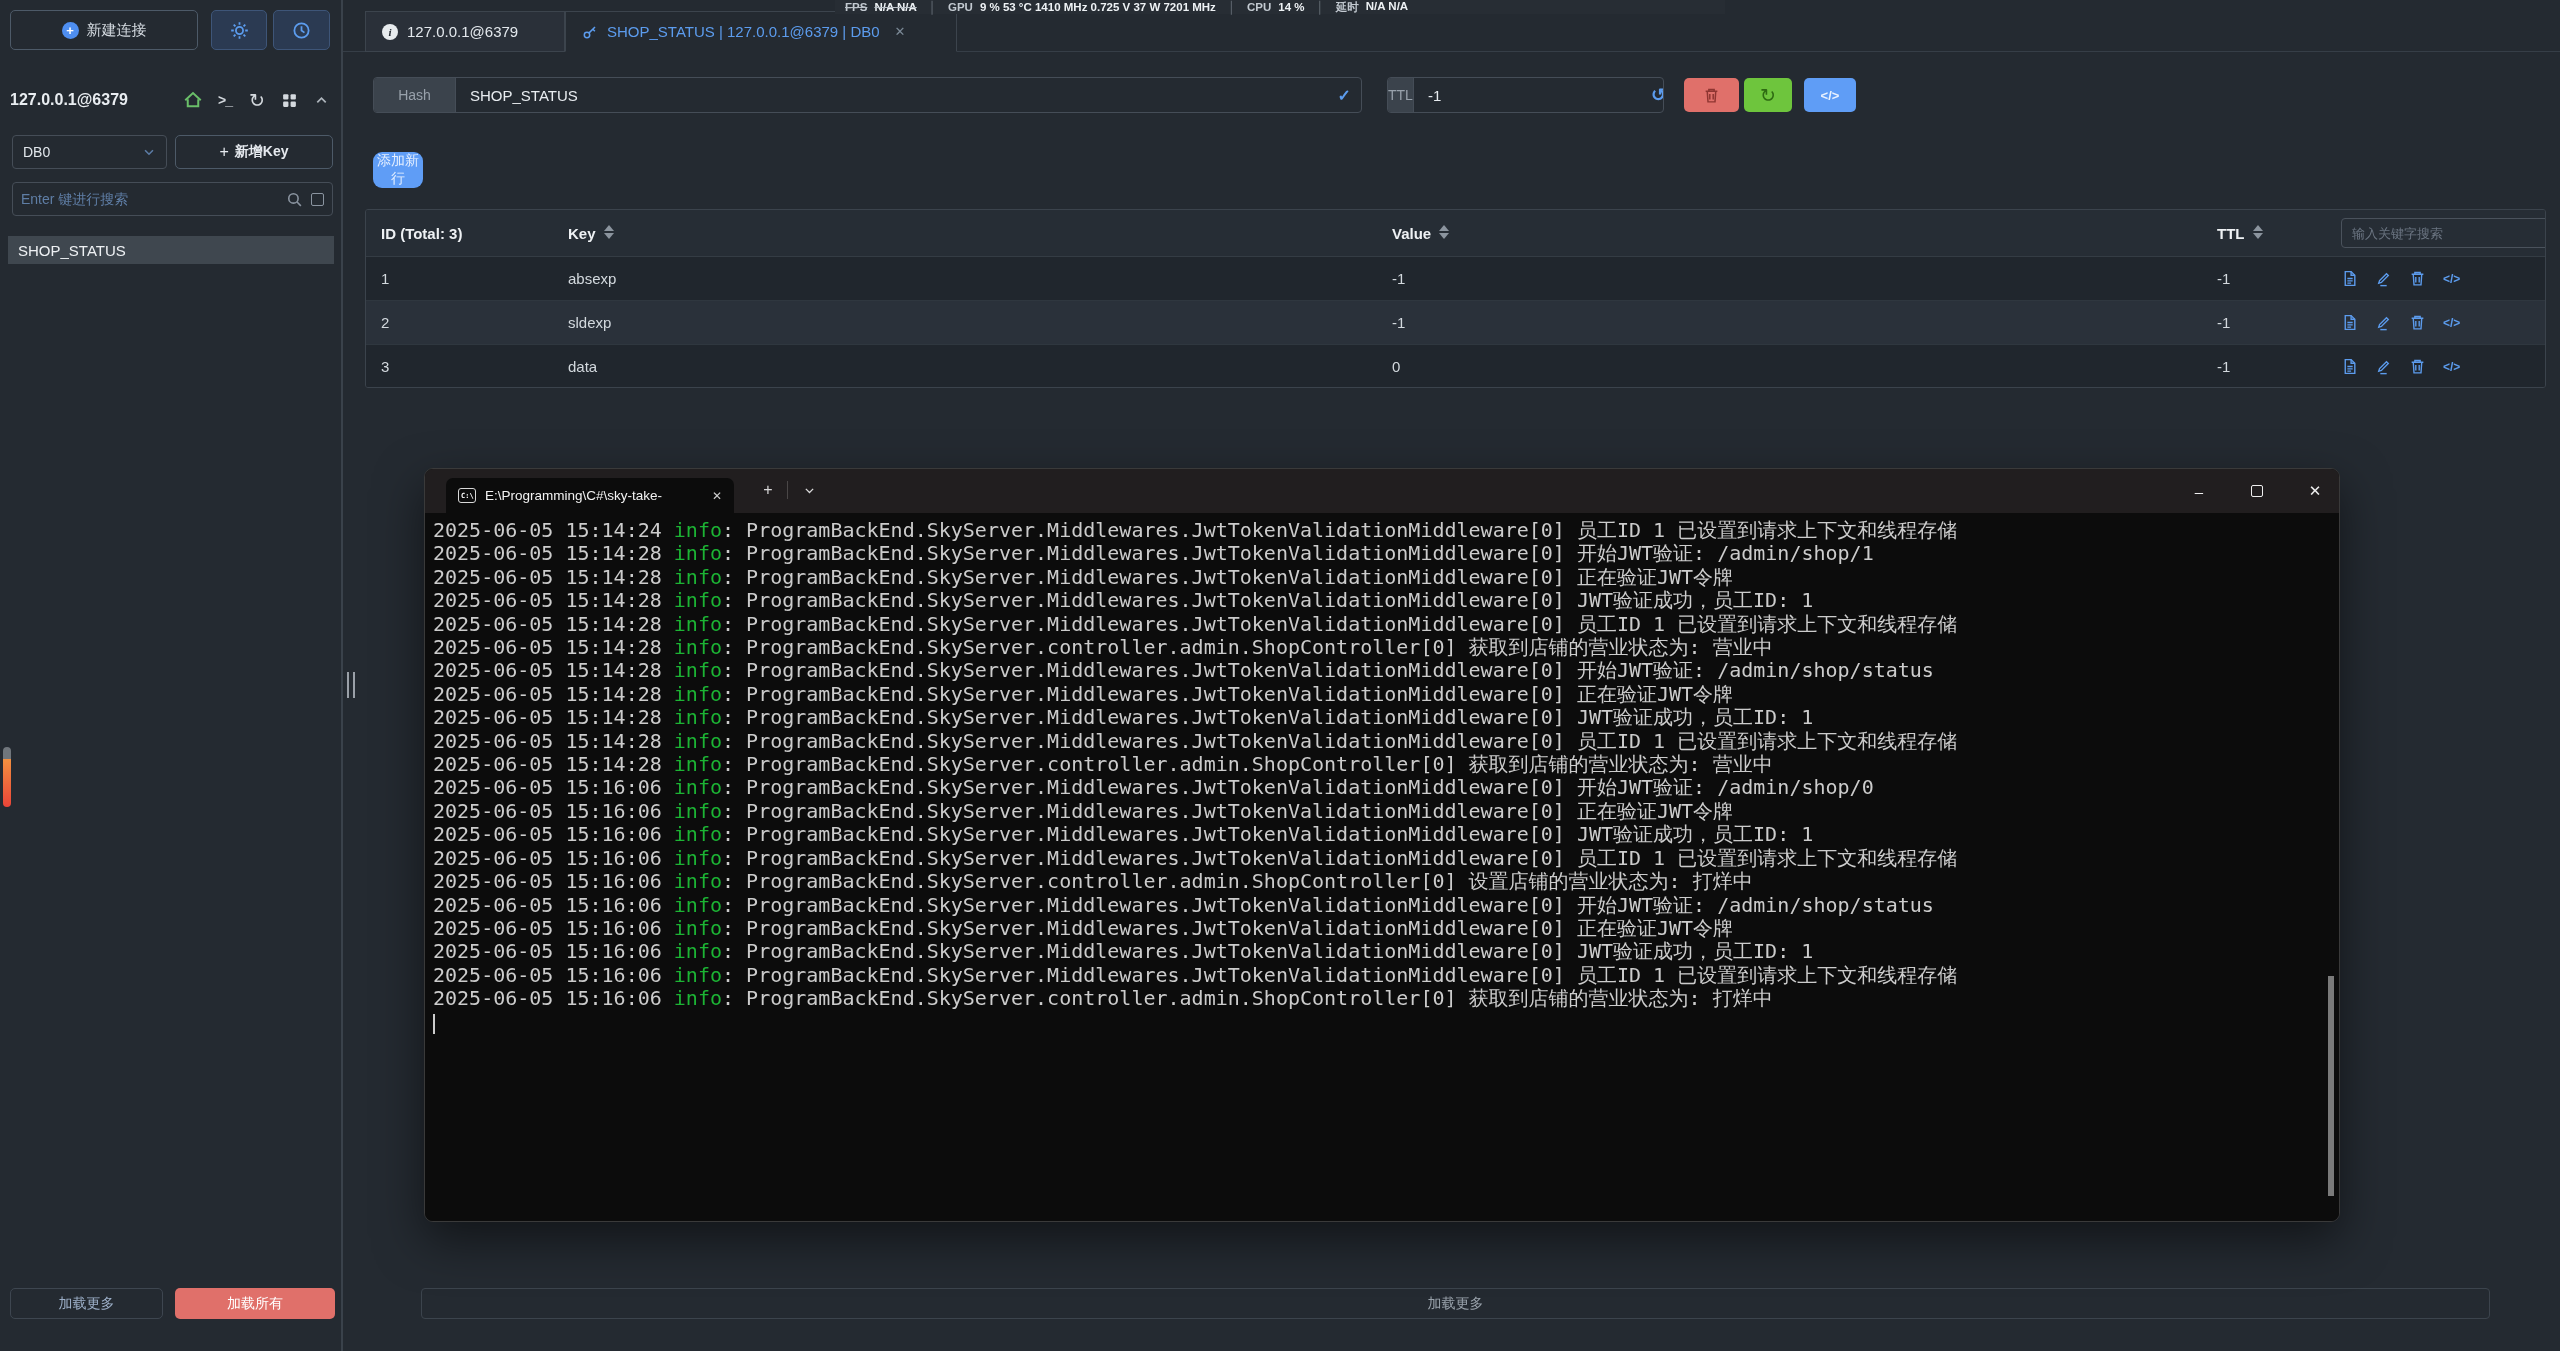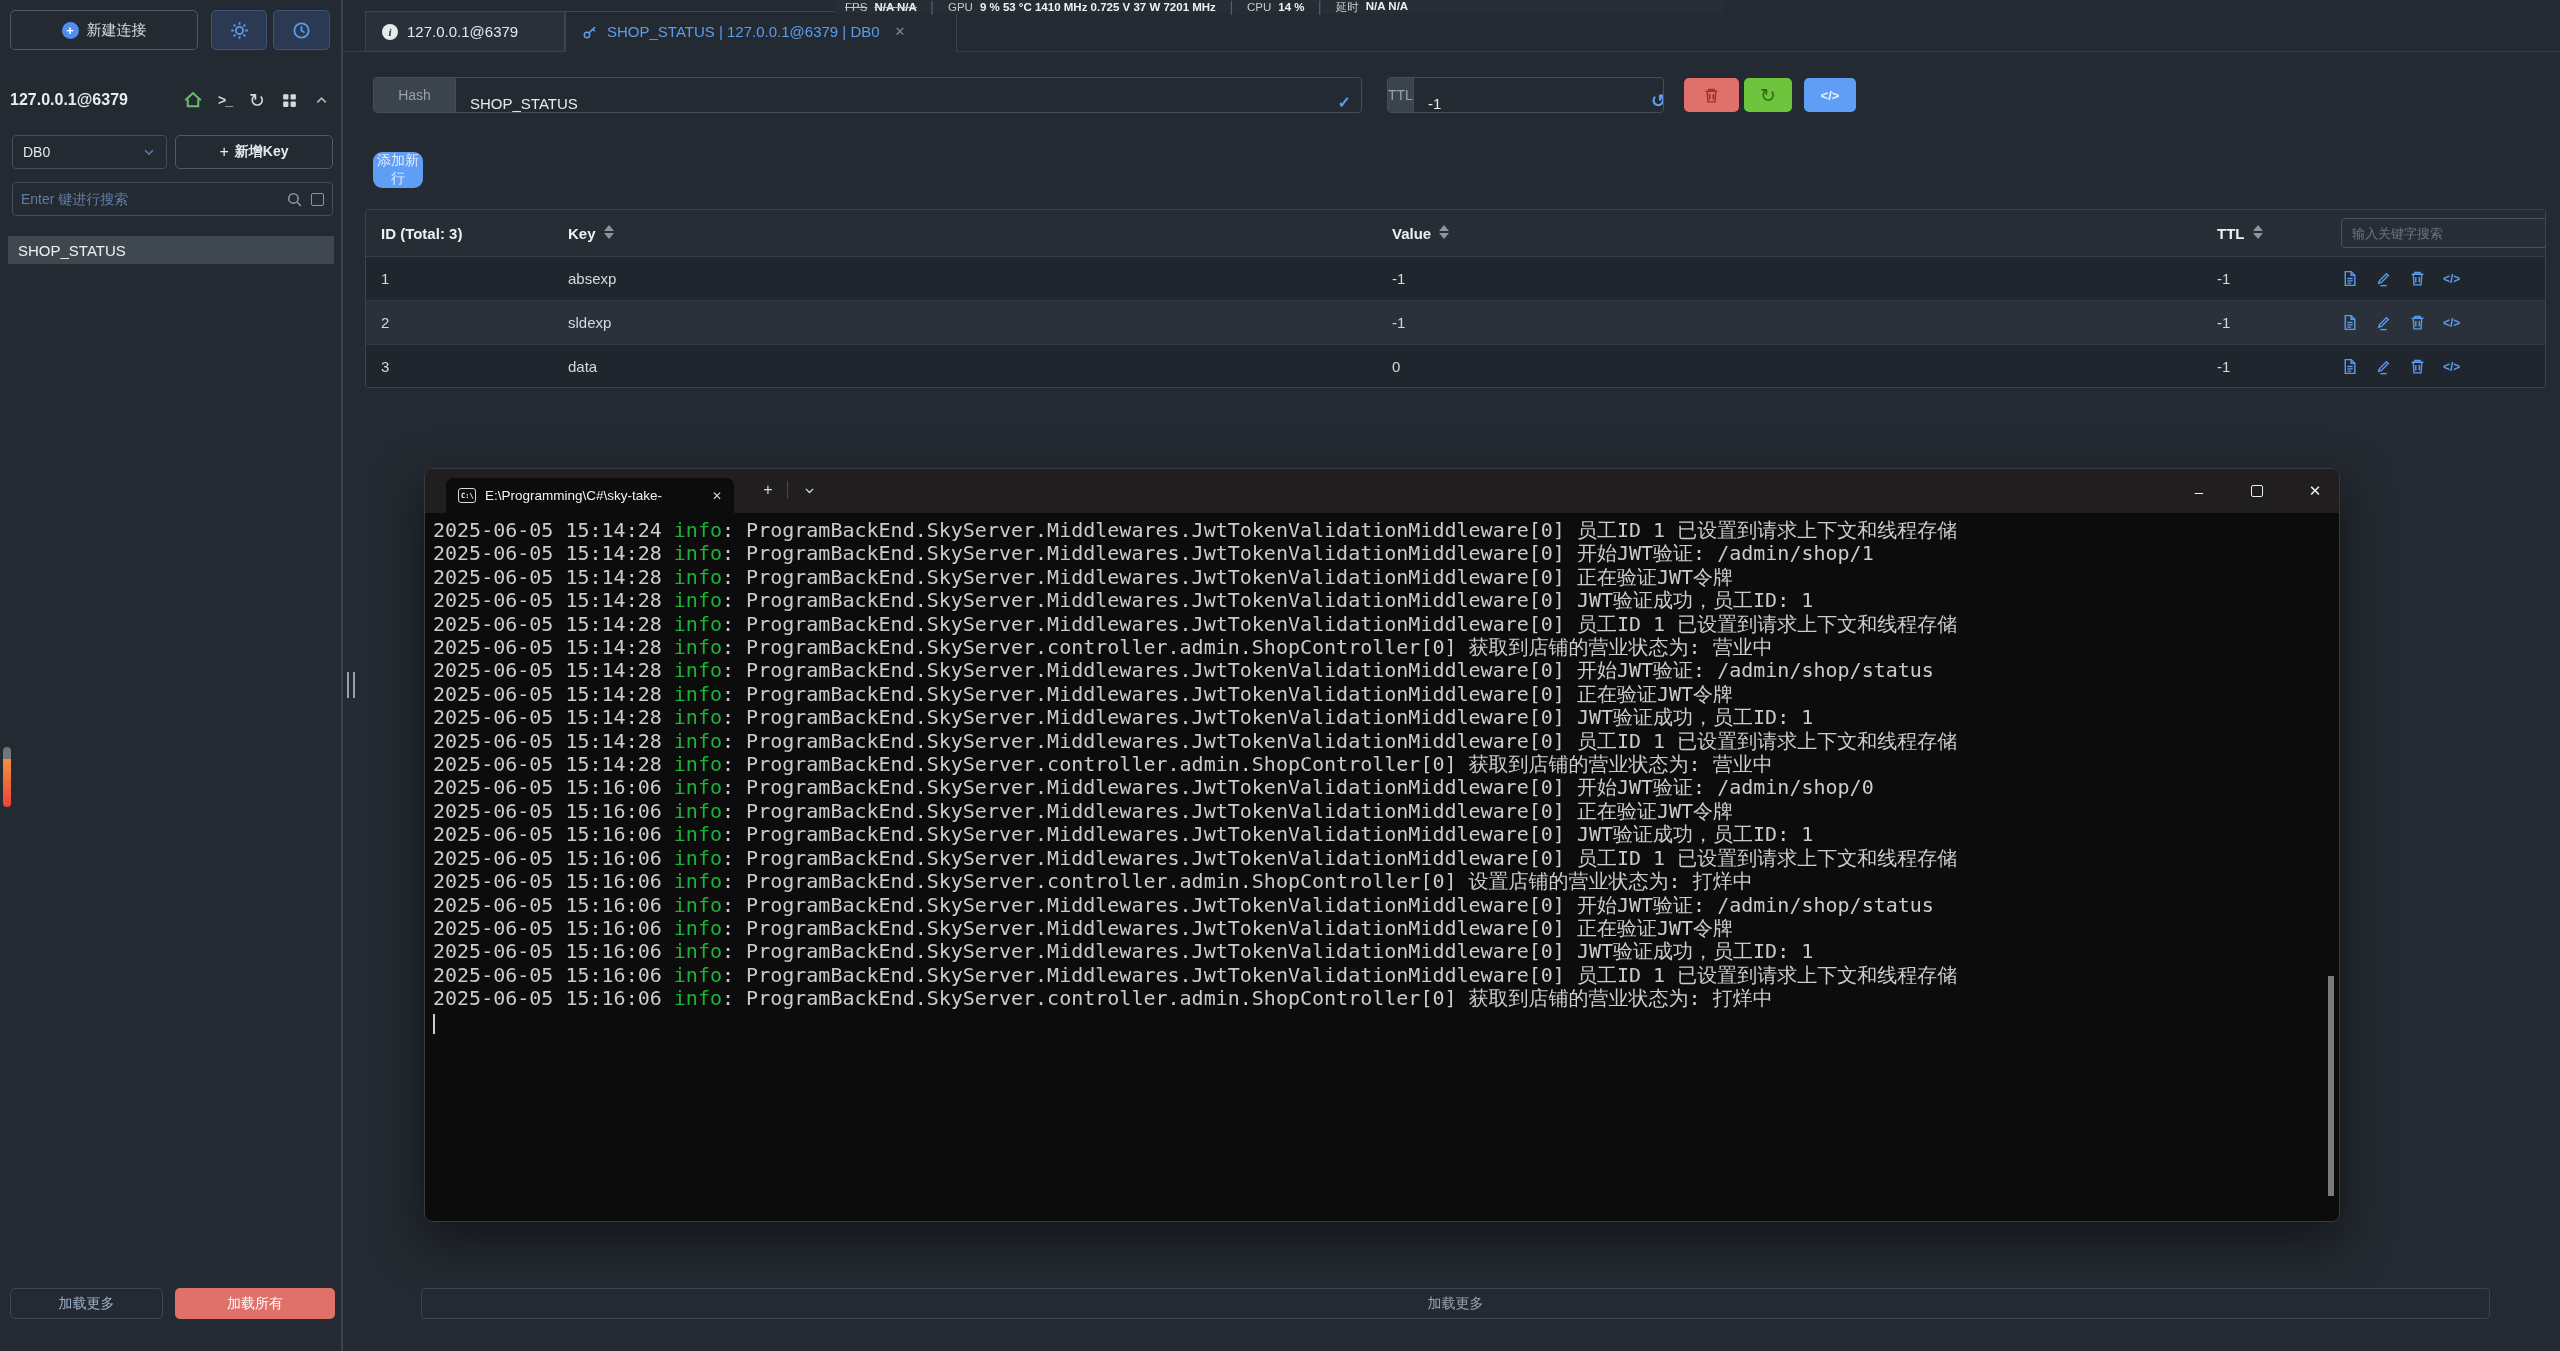--- a/index.html
+++ b/index.html
@@ -61,21 +61,21 @@
        border:1px solid #3c444d;padding:0 16px;font-size:15px;cursor:pointer}
   .tab-1{left:22px;width:200px;background:#2a3039;color:#e3e8ed}
   .tab-2{left:222px;width:392px;background:#242a31;border-bottom-color:#242a31;color:#5c9cee}
   .info-ic{width:16px;height:16px;border-radius:50%;background:#e7ebee;color:#262c33;
        display:flex;align-items:center;justify-content:center;font-size:11px;font-weight:bold;font-style:italic;
        font-family:"Liberation Serif",serif}
   .tab-close{margin-left:6px;color:#7b8996;font-size:13px;cursor:pointer}
 
   
   .grp{position:absolute;top:77px;height:36px;border:1px solid #454d57;border-radius:4px;
-       display:flex;align-items:flex-end;overflow:hidden}
+       display:flex;align-items:center;overflow:hidden}
   .grp-key{left:373px;width:989px}
   .grp-ttl{left:1387px;width:277px}
   .grp-label{height:100%;display:flex;align-items:center;justify-content:center;background:#3b434c;
        color:#98a1ab;font-size:14px;border-right:1px solid #454d57}
   .grp-key .grp-label{width:82px}
   .grp-ttl .grp-label{width:77px}
   .grp input{flex:1;background:transparent;border:none;outline:none;color:#e8ecf0;font-size:15px;
        padding:0 14px;font-family:"Liberation Sans",sans-serif}
   .grp .ic-check,.grp .ic-hist{color:#5c9cee;font-size:16px;font-weight:bold;padding:0 10px;cursor:pointer}
   .grp .ic-hist{padding-right:2px;font-size:18px}
@@ -110,21 +110,21 @@
   .row-actions .a-ic{display:flex;align-items:center;cursor:pointer;color:#5c9cee;font-size:12px;font-weight:bold}
 
   .footer-bar{position:absolute;left:421px;top:1288px;width:2069px;height:31px;border:1px solid #3c444d;
        border-radius:4px;display:flex;align-items:center;justify-content:center;font-size:14px;
        color:#9aa3ac;cursor:pointer}
 
   
   .osd{position:absolute;left:835px;top:0;width:890px;height:14px;background:#272d34;
        display:flex;align-items:center;gap:12px;padding:0 10px;white-space:nowrap;
        font-size:11.5px;font-weight:bold;color:#eef2f5}
-  .osd .lbl{color:#c3cad1;font-weight:normal}
+  .osd .lbl{color:#c3cad1;font-weight:bold}
   .osd .sep{color:#6b737c;font-weight:normal}
   .osd .strike{text-decoration:line-through;text-decoration-color:#b9c0c7}
   .osd .seg{display:flex;gap:7px}
 
   
   .term{position:absolute;left:424px;top:468px;width:1916px;height:754px;border-radius:9px;
        overflow:hidden;border:1px solid #3a3a3a;box-shadow:0 18px 48px rgba(0,0,0,.5);background:#0c0c0c}
   .term-titlebar{position:relative;height:44px;background:#211e1f}
   .term-tab{position:absolute;left:21px;bottom:0;width:288px;height:35px;background:#0c0c0c;
        border-radius:7px 7px 0 0;display:flex;align-items:center;gap:9px;padding:0 12px;cursor:pointer}

